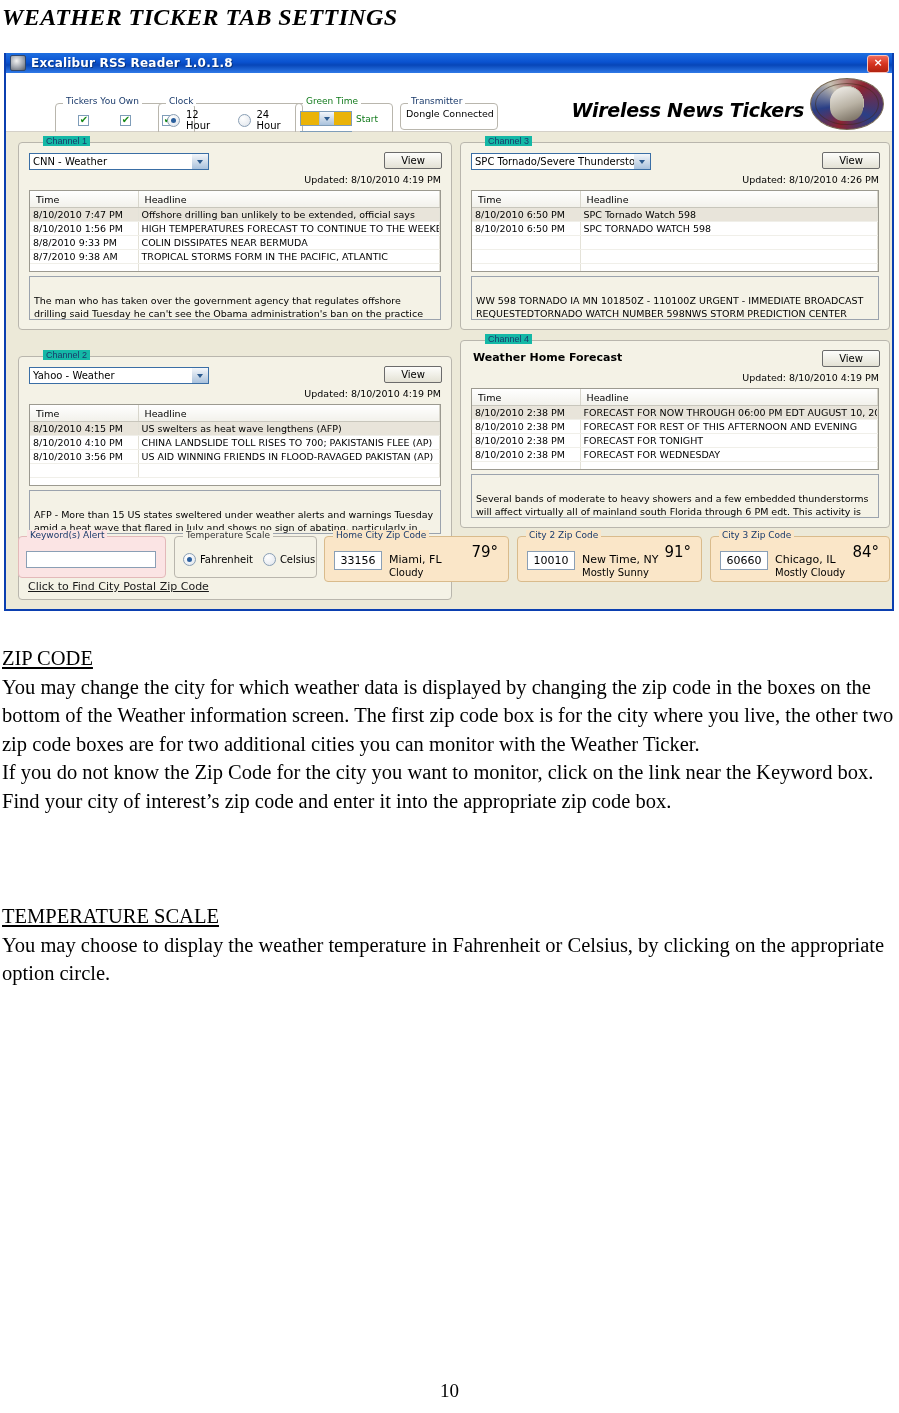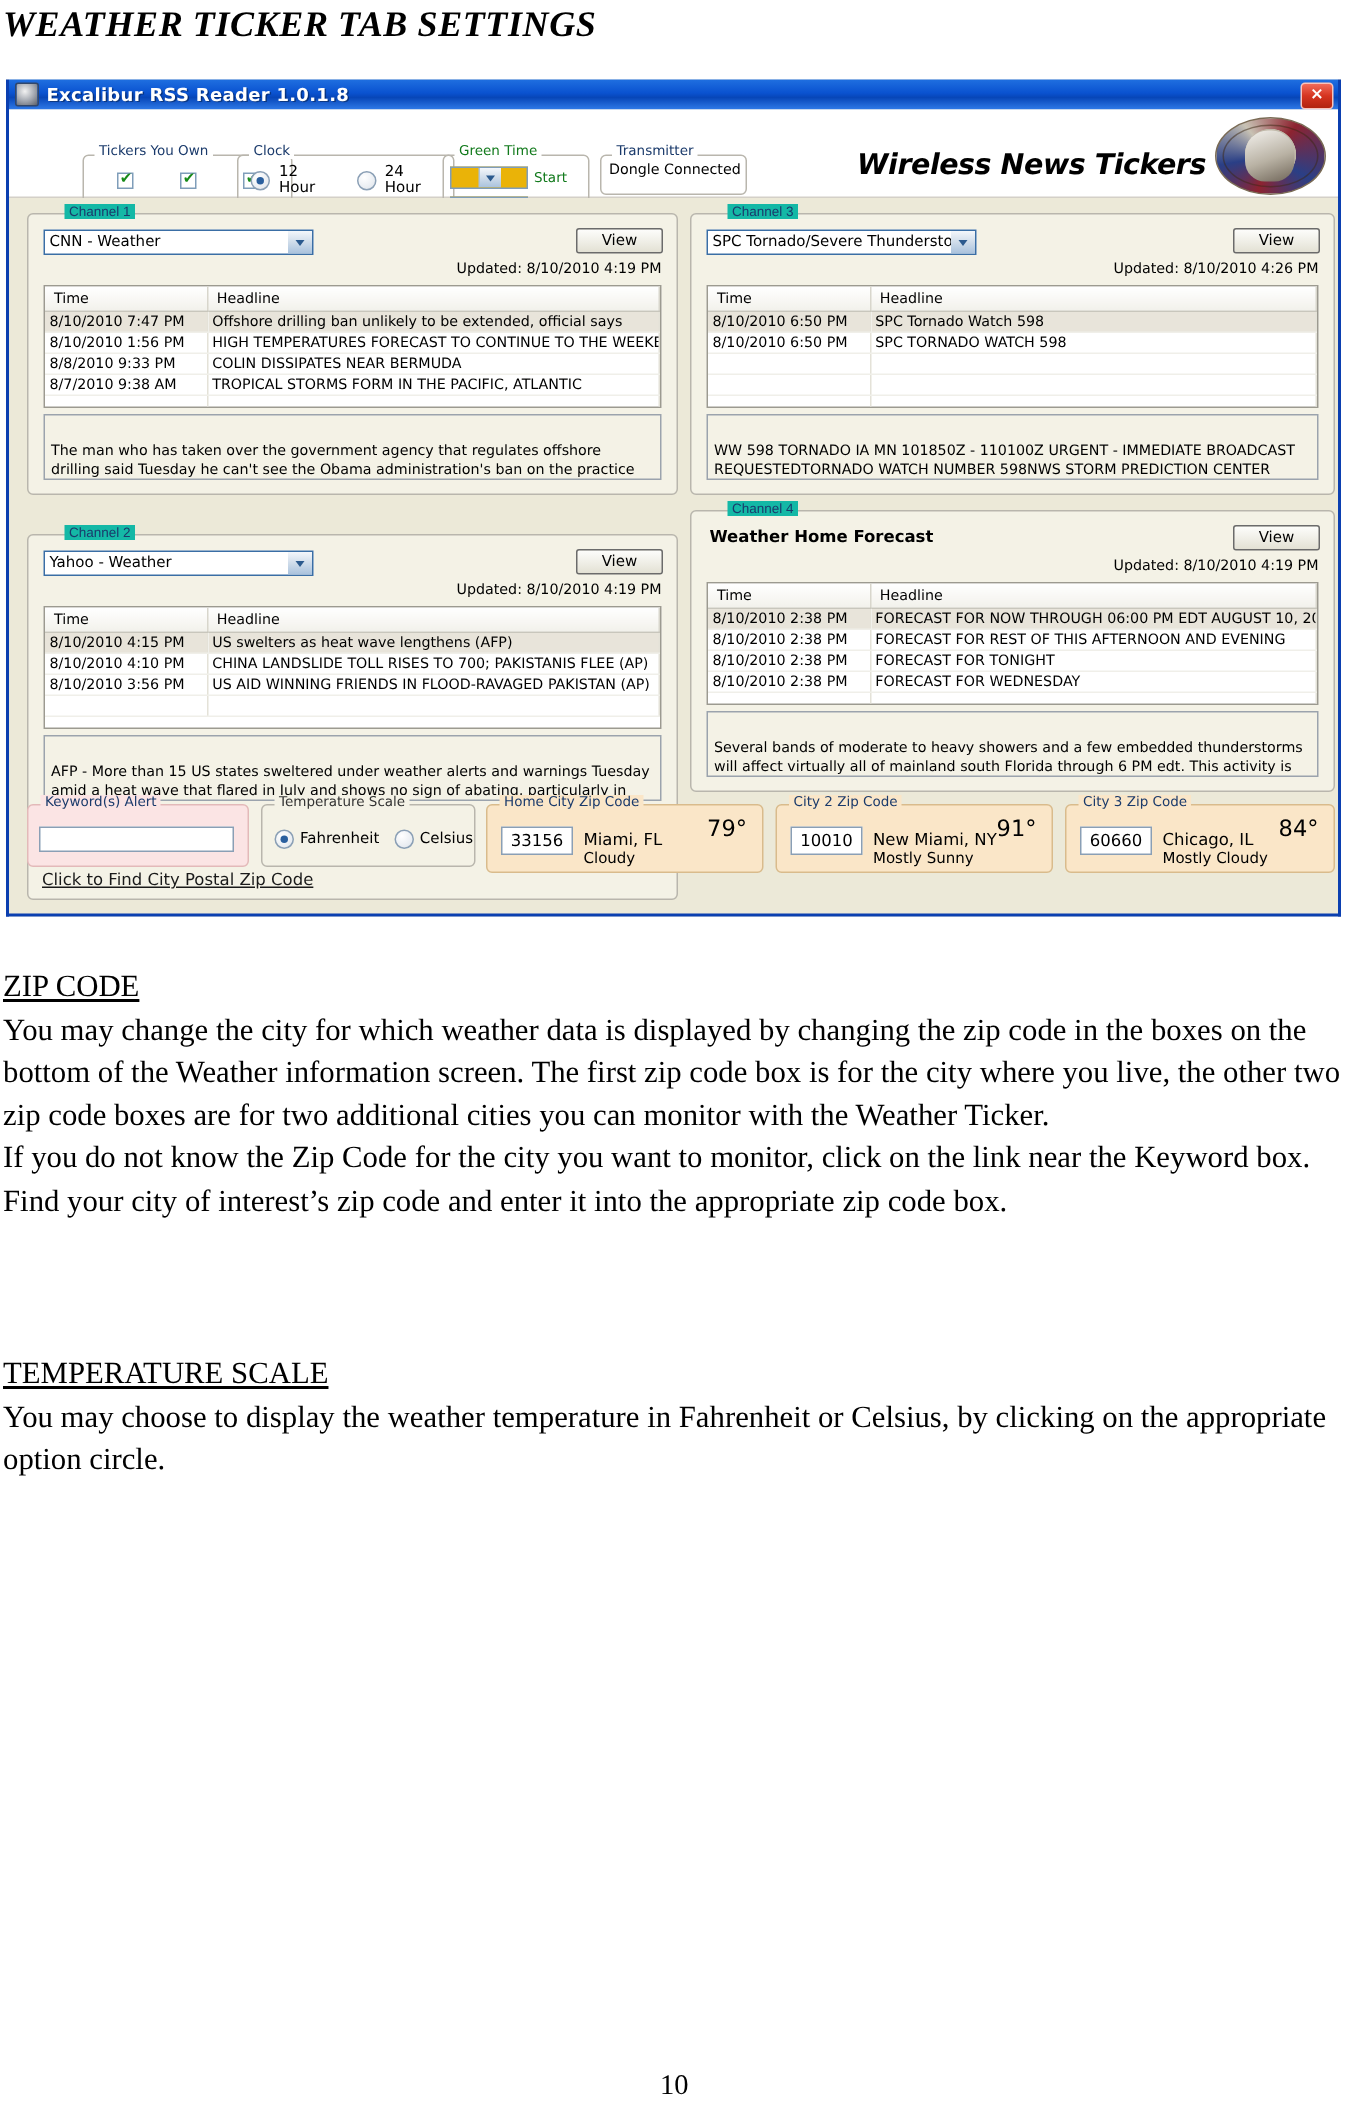--- a/index.html
+++ b/index.html
@@ -729,21 +729,21 @@
       <span class="legend">Home City Zip Code</span>
       <span class="zipfield">33156</span>
       <span class="cityname">Miami, FL</span>
       <span class="citycond">Cloudy</span>
       <span class="citytemp">79°</span>
     </div>
 
     <div class="lbox" id="city2">
       <span class="legend">City 2 Zip Code</span>
       <span class="zipfield">10010</span>
-      <span class="cityname">New Miami, NY</span>
+      <span class="cityname">New Time, NY</span>
       <span class="citycond">Mostly Sunny</span>
       <span class="citytemp">91°</span>
     </div>
 
     <div class="lbox" id="city3">
       <span class="legend">City 3 Zip Code</span>
       <span class="zipfield">60660</span>
       <span class="cityname">Chicago, IL</span>
       <span class="citycond">Mostly Cloudy</span>
       <span class="citytemp">84°</span>

